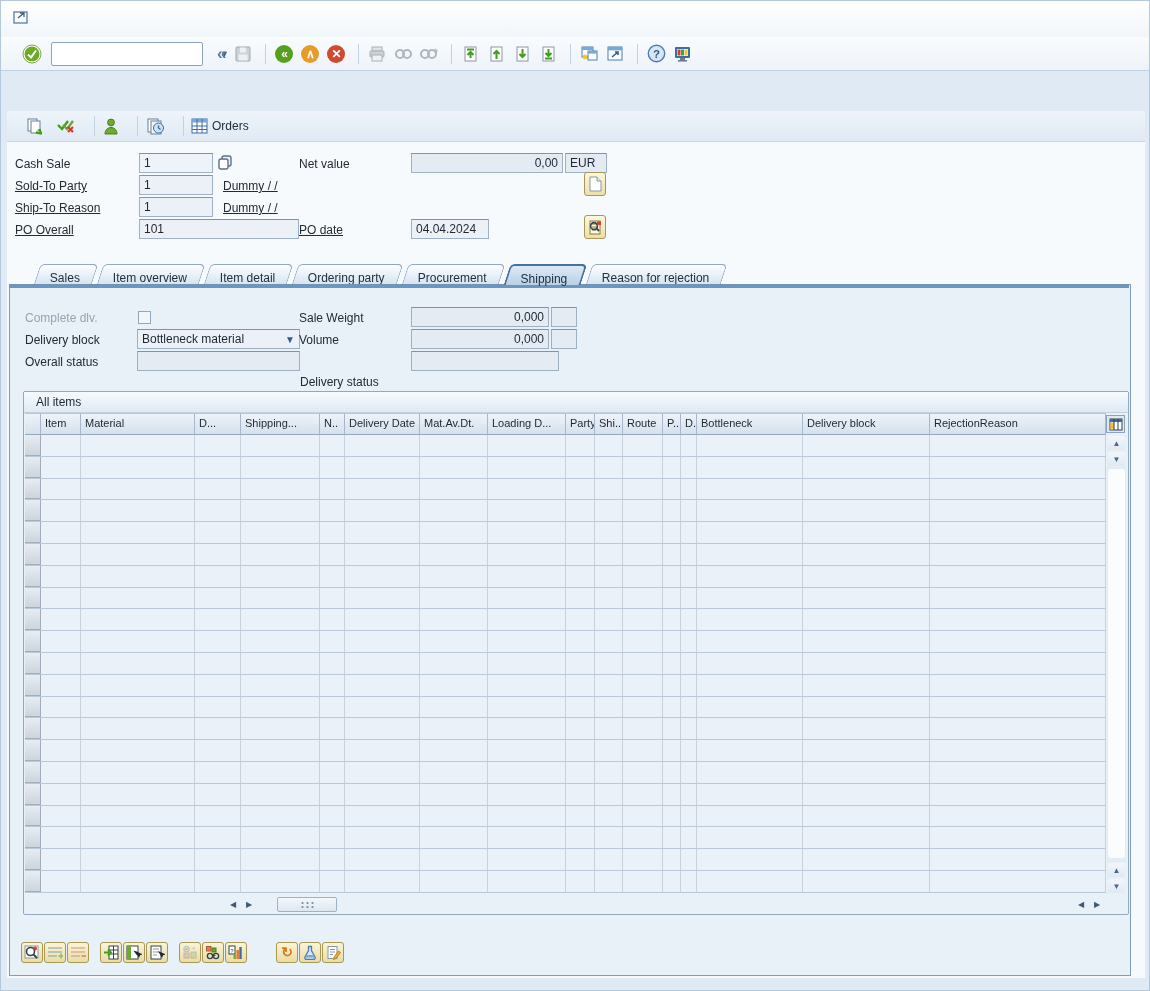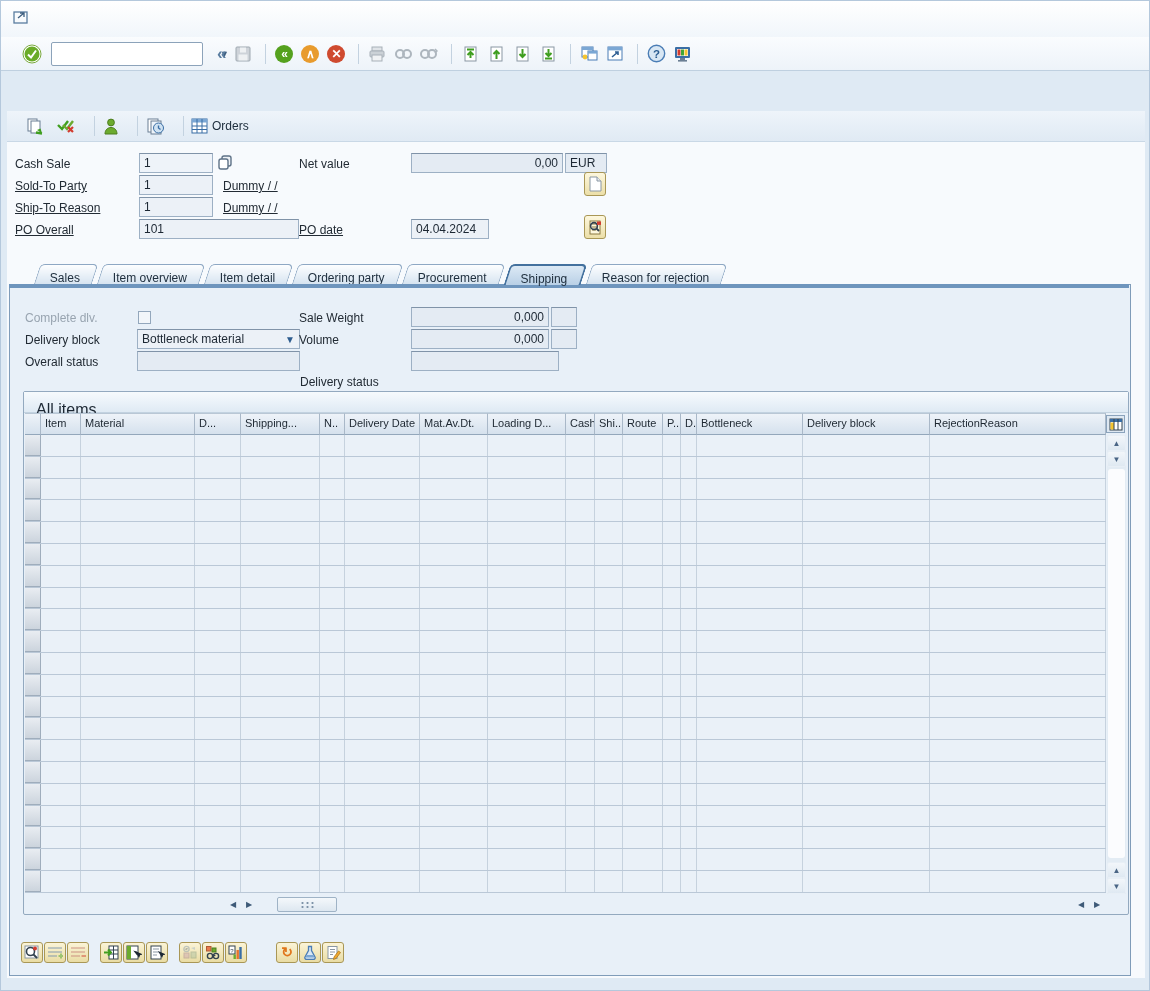--- a/index.html
+++ b/index.html
@@ -49,21 +49,21 @@
   .tab.active{background:linear-gradient(#dce9f5,#b9d0e6);border:2px solid #44719e;border-bottom:none;position:relative;z-index:3;}
   .tabaccent{position:absolute;left:2px;top:142px;width:1120px;height:4px;background:#6e95bd;z-index:2;}
   .panel{position:absolute;left:2px;top:142px;width:1122px;height:692px;background:#e8f0f8;border:1px solid #7f9cb9;box-sizing:border-box;z-index:1;}
   
   .checkbox{position:absolute;width:13px;height:13px;background:#f2f6fa;border:1px solid #93a7bc;box-sizing:border-box;}
   .dropdown{position:absolute;height:20px;background:#ecf1f7;border:1px solid #9db0c4;border-top-color:#8093a8;box-sizing:border-box;font-size:12px;color:#1c2733;display:flex;align-items:center;justify-content:space-between;padding:0 4px;}
   .dropdown .da{color:#2e5d8f;font-size:10px;}
   
   .groupbox{position:absolute;left:16px;top:249px;width:1106px;height:524px;border:1px solid #93a9bf;background:#e8f0f8;border-radius:2px;box-sizing:border-box;}
   .gtitle{position:absolute;left:0;top:0;width:100%;height:21px;background:linear-gradient(#f6fafd,#dfeaf4);border-bottom:1px solid #c2d2e0;box-sizing:border-box;}
-  .gtitle span{font-size:16px;color:#1c2733;margin-left:12px;line-height:20px;display:inline-block;margin-top:8px;}
+  .gtitle span{font-size:12px;color:#1c2733;margin-left:12px;line-height:20px;display:inline-block;}
   .theader{position:absolute;left:1px;top:21px;width:1081px;height:22px;display:flex;}
   .hcell{background:linear-gradient(#eef3f9,#d5e1ed);border-right:1px solid #a9b8c8;border-bottom:1px solid #93a7bb;border-top:1px solid #b9c7d5;font-size:11px;color:#1d2731;padding:3px 3px 0 4px;box-sizing:border-box;white-space:nowrap;overflow:hidden;flex-shrink:0;}
   .hcell.sel{width:16px;}
   .gridbody{position:absolute;left:1px;top:43px;width:1081px;height:459px;overflow:hidden;}
   .grow{display:flex;height:21.8px;border-bottom:1px solid #bac8d7;box-sizing:border-box;}
   .gcell{background:#eaf1f8;border-right:1px solid #c6d2de;box-sizing:border-box;flex-shrink:0;}
   .gcell.sel{width:16px;background:linear-gradient(#e9edf2,#ccd4dd);border-right:1px solid #9fadbc;border-bottom:1px solid #9fadbc;}
   .cfgbtn{position:absolute;right:3px;top:23px;width:19px;height:18px;background:#dee8f2;border:1px solid #8ba3bc;display:flex;align-items:center;justify-content:center;box-sizing:border-box;}
   
   .vscroll{position:absolute;right:2px;top:43px;width:19px;height:459px;background:#e3ecf4;}
@@ -343,21 +343,21 @@
       <div class="theader">
           <div class="hcell sel"></div>
           <div class="hcell" style="width: 40px;">Item</div>
           <div class="hcell" style="width: 114px;">Material</div>
           <div class="hcell" style="width: 46px;">D...</div>
           <div class="hcell" style="width: 79px;">Shipping...</div>
           <div class="hcell" style="width: 25px;">N..</div>
           <div class="hcell" style="width: 75px;">Delivery Date</div>
           <div class="hcell" style="width: 68px;">Mat.Av.Dt.</div>
           <div class="hcell" style="width: 78px;">Loading D...</div>
-          <div class="hcell" style="width: 29px;">Cash</div>
+          <div class="hcell" style="width: 29px;">Party</div>
           <div class="hcell" style="width: 28px;">Shi...</div>
           <div class="hcell" style="width: 40px;">Route</div>
           <div class="hcell" style="width: 18px;">P..</div>
           <div class="hcell" style="width: 16px;">D..</div>
           <div class="hcell" style="width: 106px;">Bottleneck</div>
           <div class="hcell" style="width: 127px;">Delivery block</div>
           <div class="hcell" style="flex: 1 1 0%;">RejectionReason</div>
         </div>
       <div class="cfgbtn">
         <svg width="14" height="13" viewBox="0 0 14 13">

